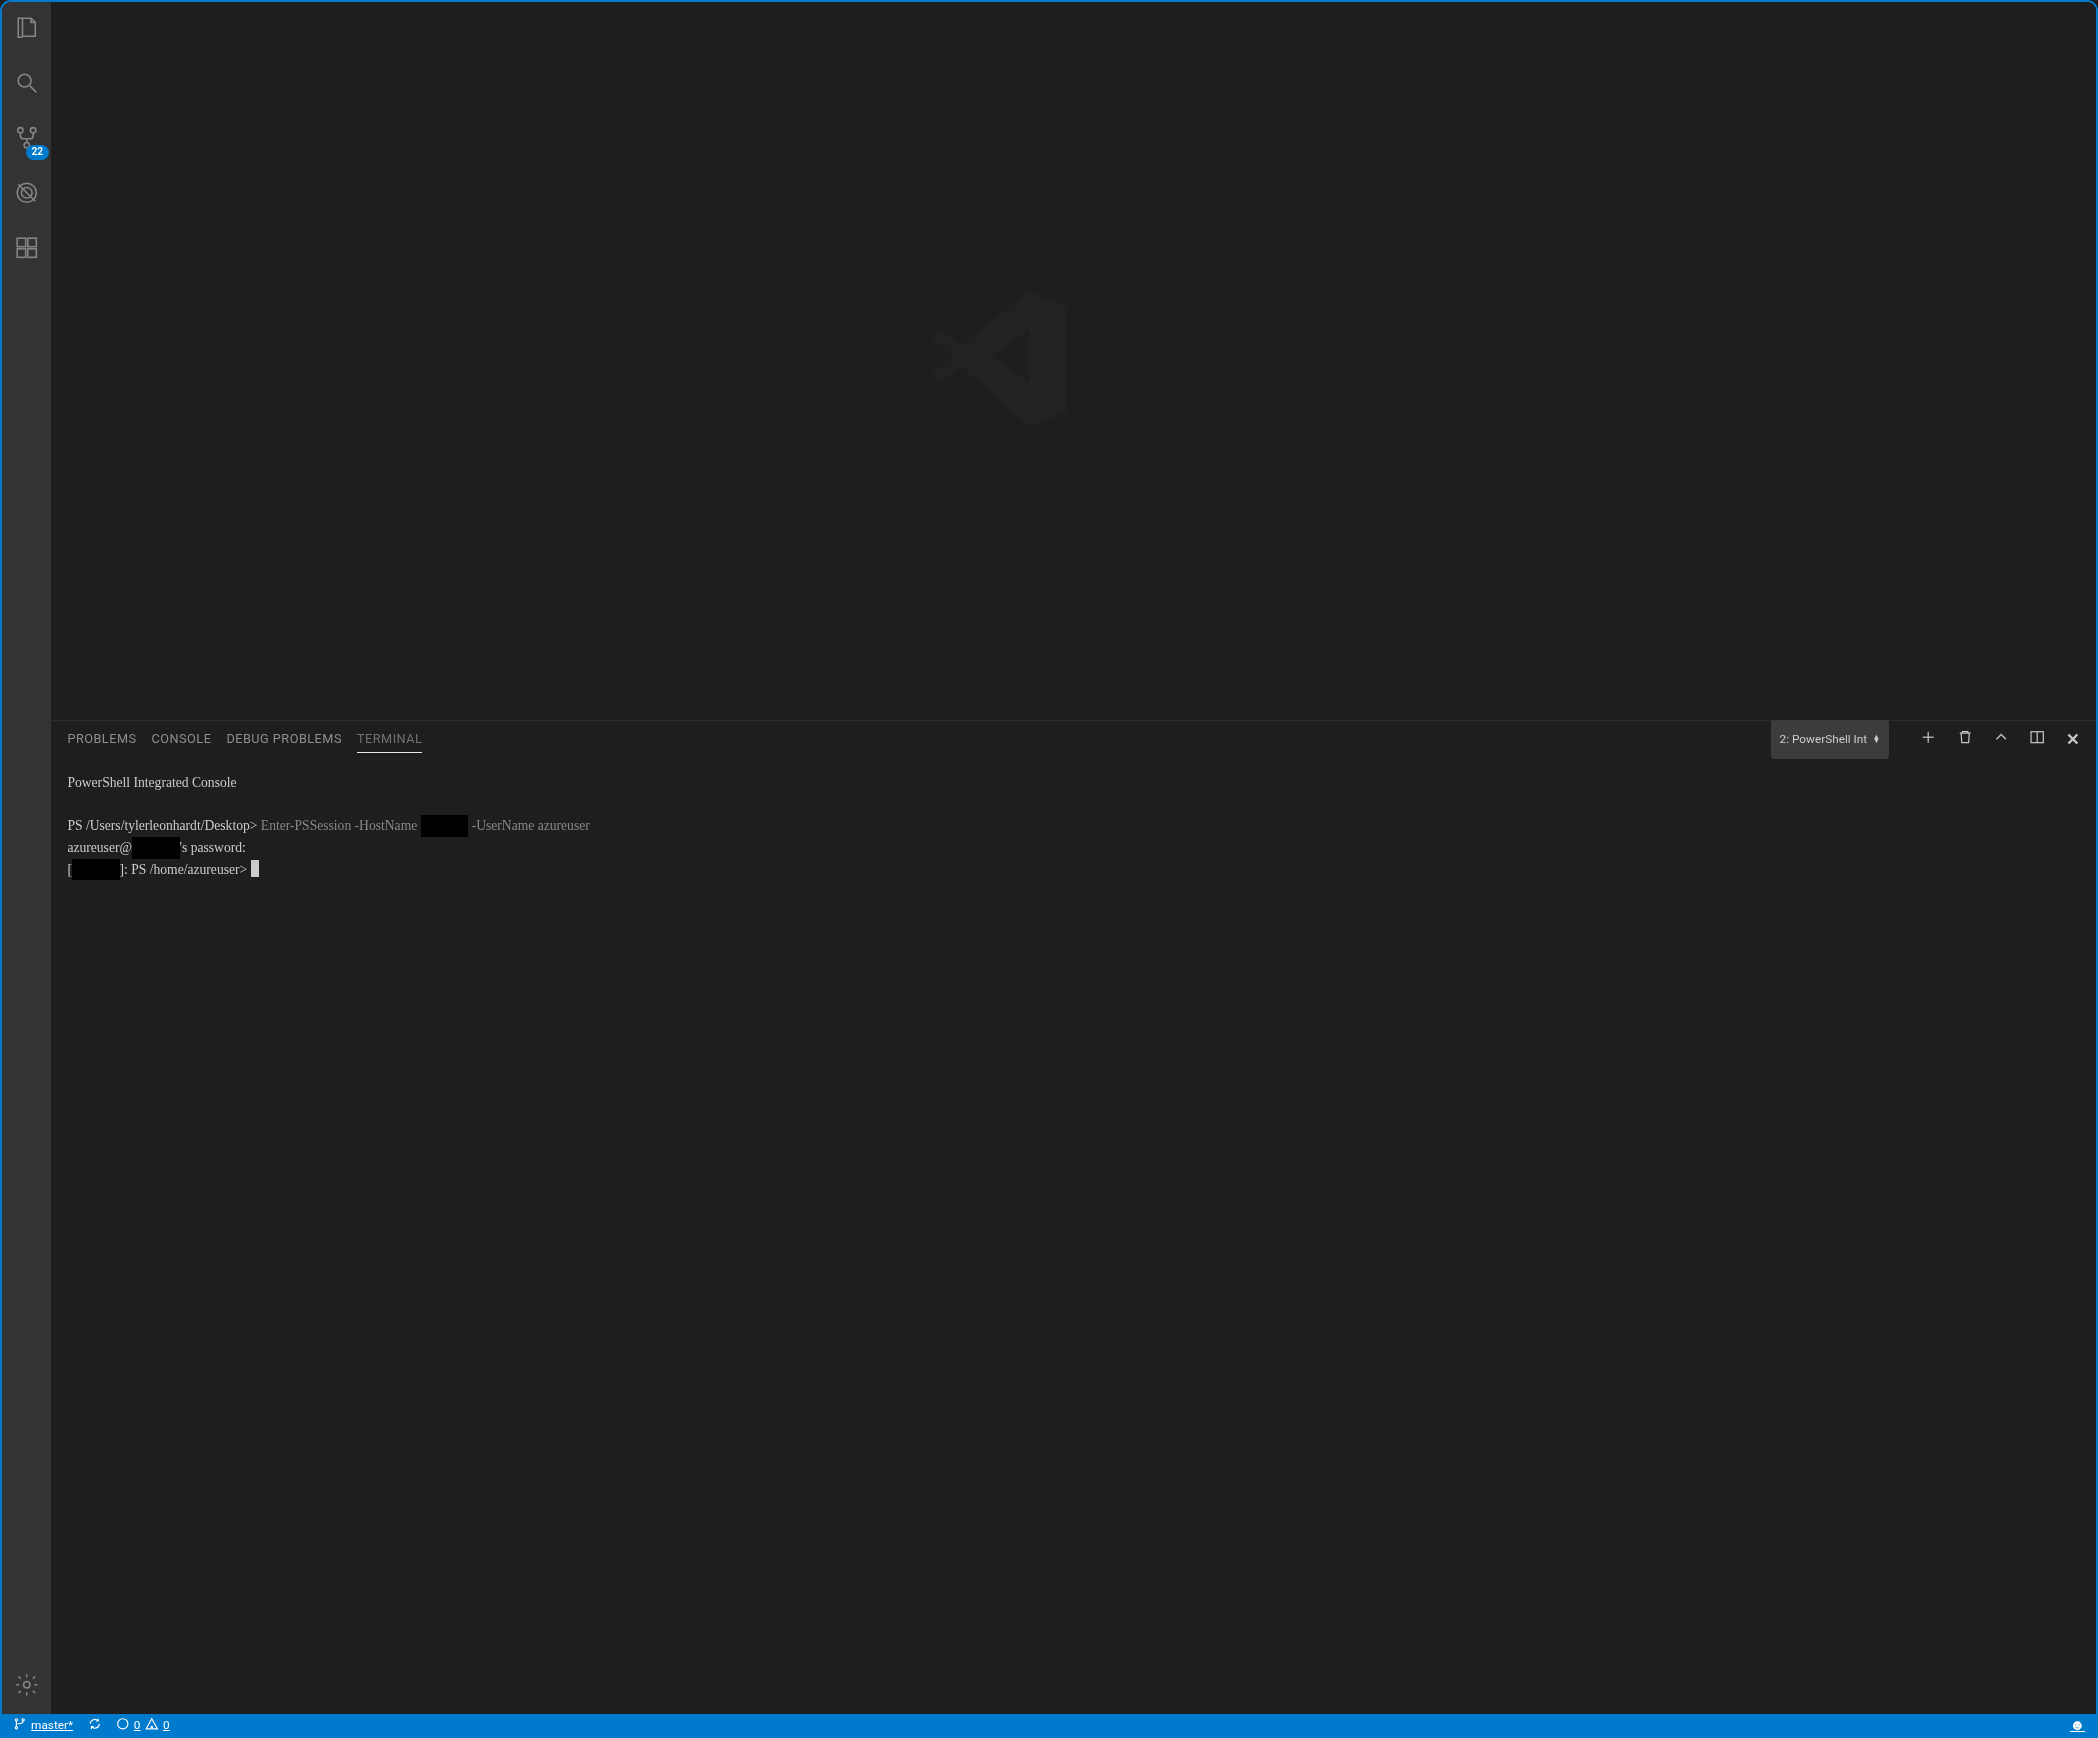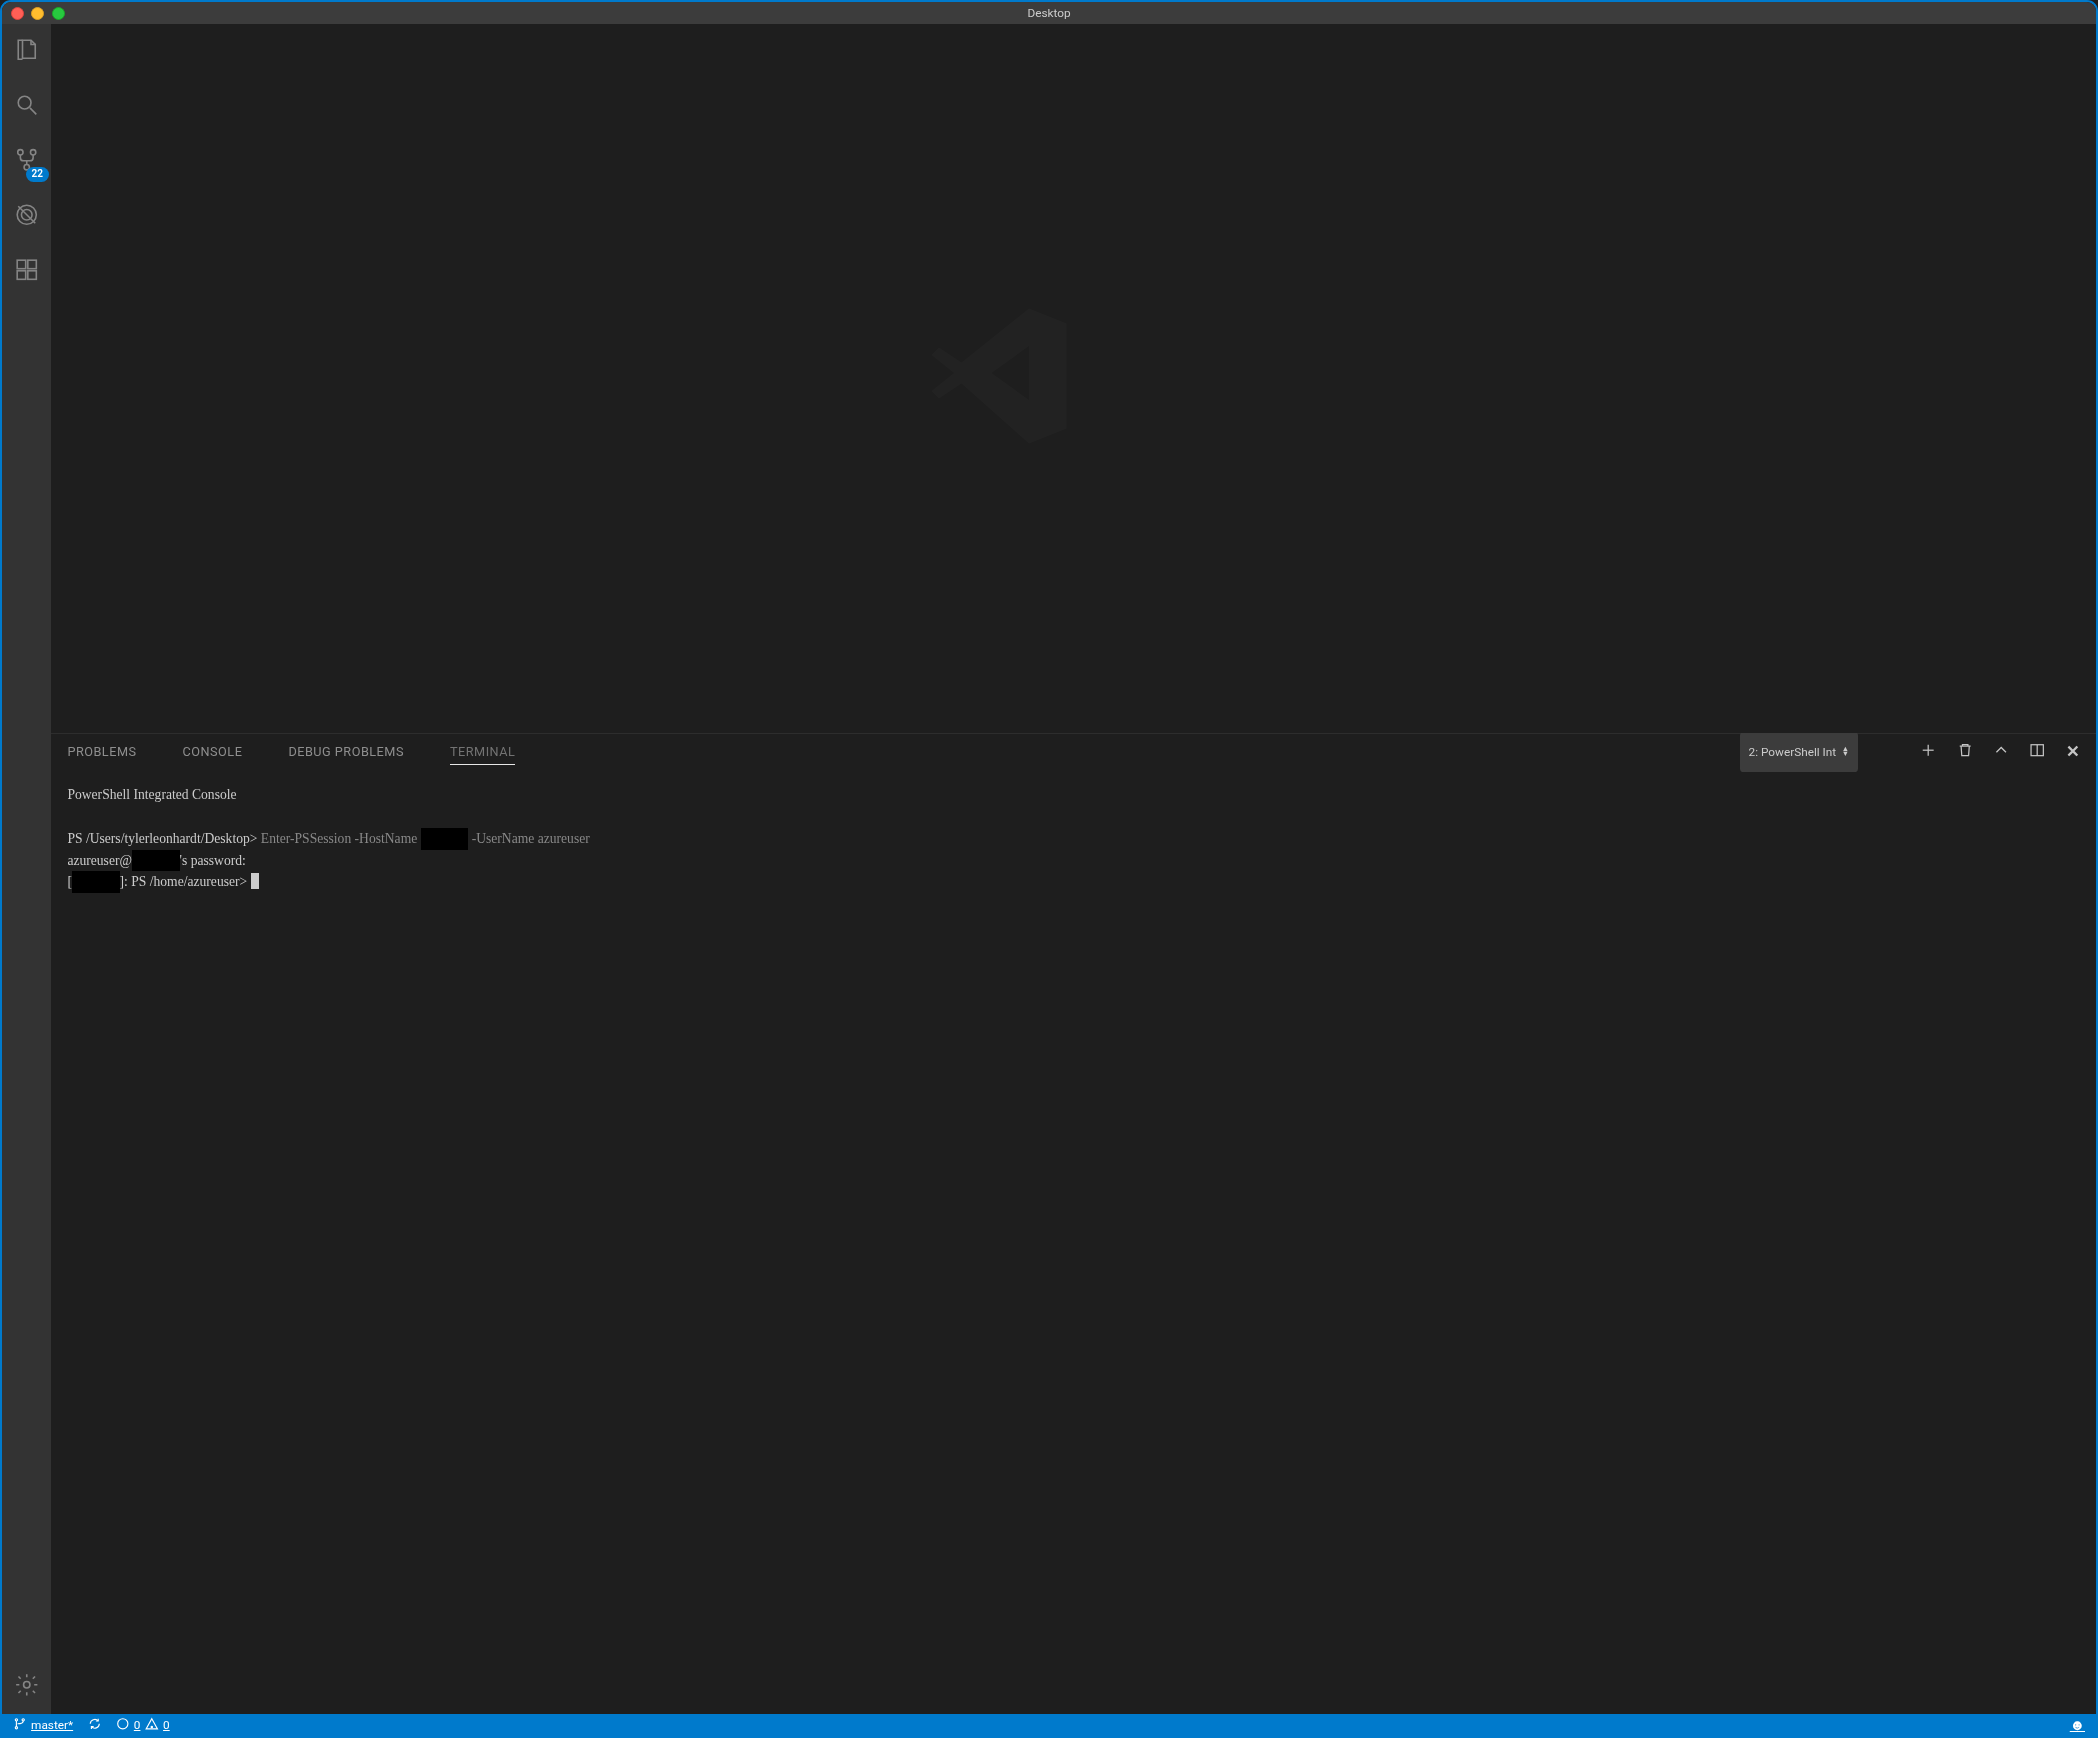--- a/index.html
+++ b/index.html
@@ -132,21 +132,21 @@
     border-top: 0.9px solid #2d2d2d;
     display: flex;
     flex-direction: column;
     min-height: 0;
   }
   .panel-tabs {
     display: flex;
     align-items: center;
     height: 36px;
     padding: 0 16.4px;
-    gap: 46px;
+    gap: 15px;
     background: #1e1e1e;
     justify-content: center;
   }
   .panel-tab {
     font-size: 12.7px;
     letter-spacing: 0.5px;
     color: #8e8e8e;
     cursor: pointer;
     padding: 5.5px 0;
     border-bottom: 0.9px solid transparent;
@@ -252,28 +252,20 @@
   .statusbar .grow { flex: 1; }
   .statusbar .smiley {
     font-size: 14.5px;
   }
 </style>
 </head>
 <body>
 
 <div class="window">
 
-  <div class="titlebar">
-    <div class="traffic-lights">
-      <div class="traffic-light tl-close"></div>
-      <div class="traffic-light tl-min"></div>
-      <div class="traffic-light tl-zoom"></div>
-    </div>
-    <div class="titlebar-title">Desktop</div>
-  </div>
 
   <div class="body">
 
     <div class="activity-bar">
       <div class="activity-item">
         <span>
           <svg viewBox="0 0 24 24">
               <path d="M8 3h8l4 4v13H8z"></path>
               <path d="M8 3H4v18h4"></path>
               <path d="M16 3v4h4"></path>

